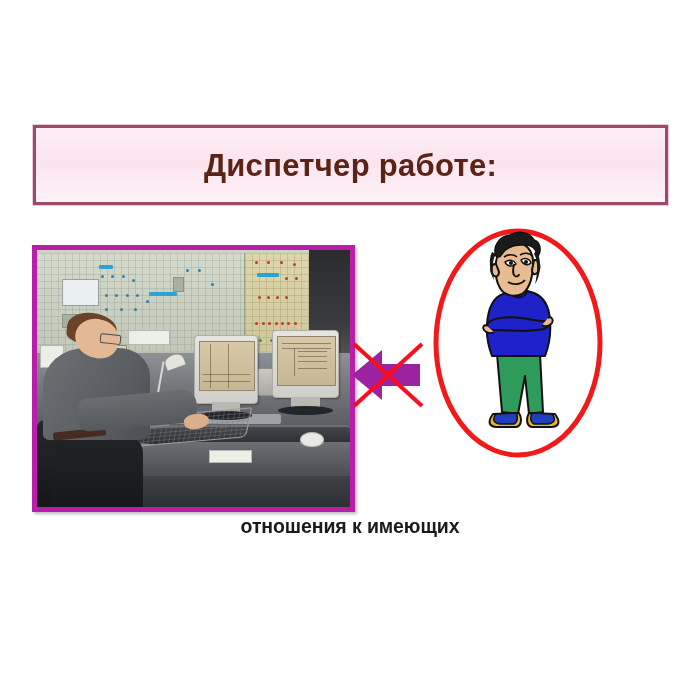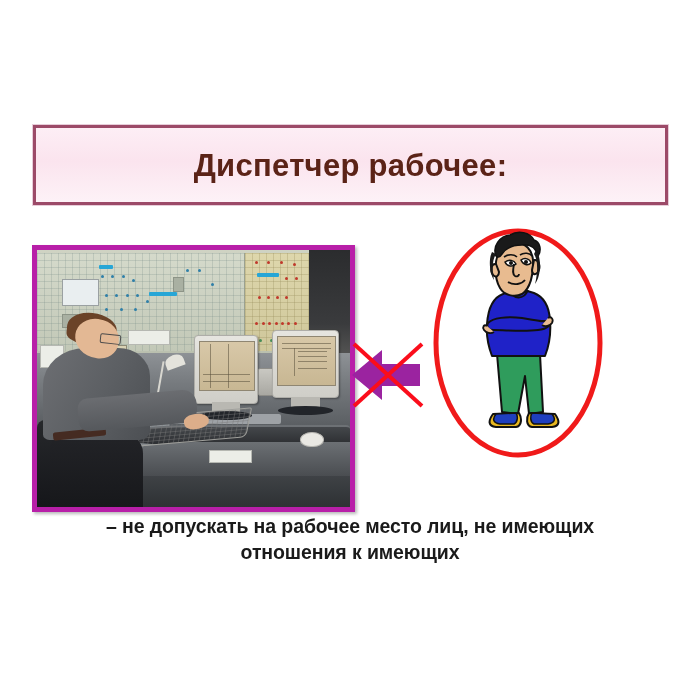--- a/index.html
+++ b/index.html
@@ -389,21 +389,21 @@
     letter-spacing: -0.1px;
   }
   .caption .line2 { display: block; }
 </style>
 </head>
 <body>
 
 <div class="slide">
 
   <div class="title-box">
-    <div class="title-text">Диспетчер рабочее:</div>
+    <div class="title-text">Диспетчер работе:</div>
   </div>
 
   <div class="photo-frame">
     <div class="photo-inner">
 
       <div class="wall">
         <div class="panel-a">
           <div class="placard" style="left:12%;top:26%;width:17%;height:26%;"></div>
           <div class="sq" style="left:12%;top:62%;width:7%;height:12%;"></div>
           <div class="sq" style="left:22%;top:62%;width:6%;height:12%;"></div>
@@ -574,17 +574,16 @@
         <path d="M90,29 C94,26 100,27 102,30" fill="none" stroke="#111" stroke-width="1.6"></path>
 
         <path d="M84,38 C83,44 82,48 85,50 C87,51 89,50 89,48" fill="none" stroke="#111" stroke-width="1.8"></path>
 
         <path d="M78,56 C84,60 92,58 95,54" fill="none" stroke="#111" stroke-width="1.8"></path>
       </g>
     </svg>
   </div>
 
   <div class="caption">
-    <span>– не допускать на рабочее место лиц, не имеющих</span>
     <span class="line2">отношения к имеющих</span>
   </div>
 
 </div>
 
 </body></html>

